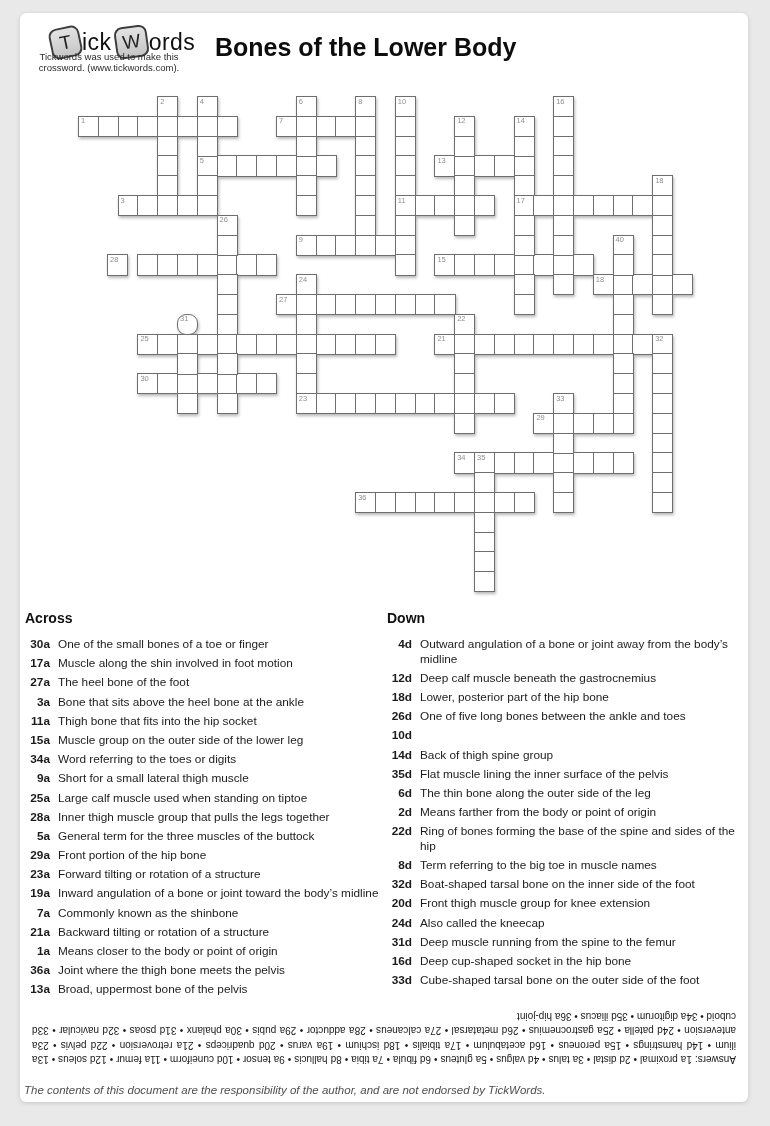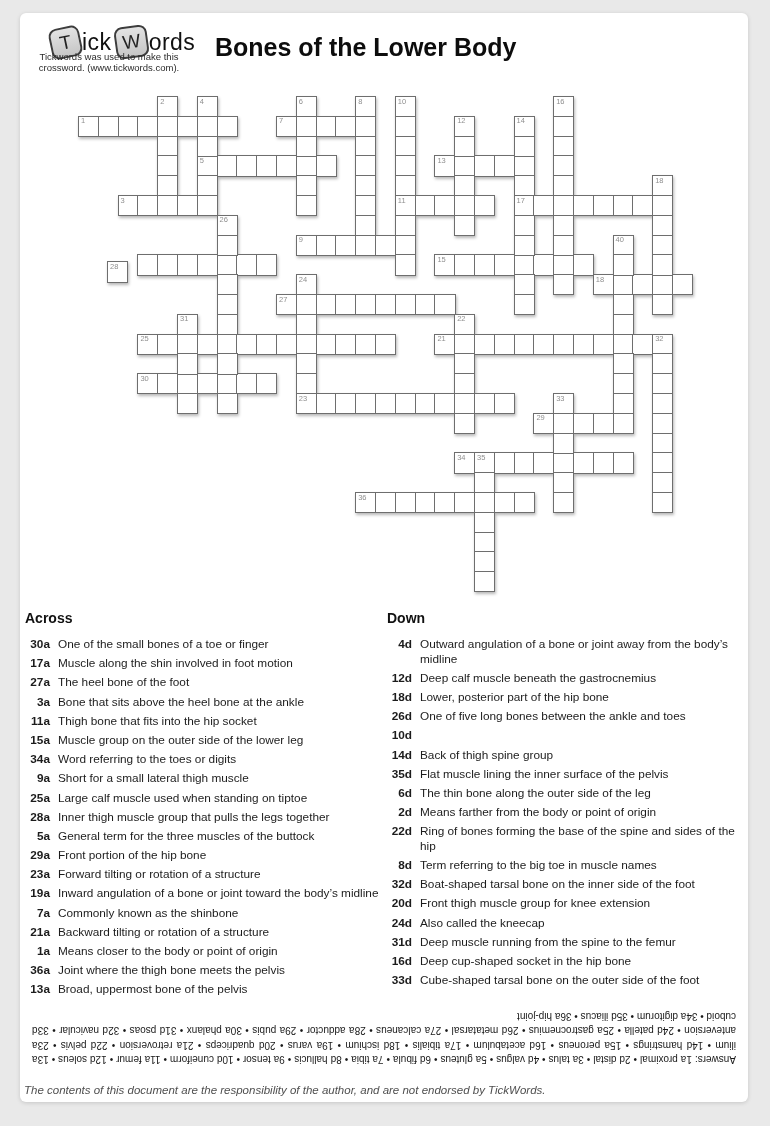--- a/index.html
+++ b/index.html
@@ -223,21 +223,21 @@
         <span class="cnum">27</span>
       </div>
       <div class="cell" style="left: 217.8px; top: 198px;"></div>
       <div class="cell" style="left: 237.6px; top: 198px;"></div>
       <div class="cell" style="left: 257.4px; top: 198px;"></div>
       <div class="cell" style="left: 277.2px; top: 198px;"></div>
       <div class="cell" style="left: 297px; top: 198px;"></div>
       <div class="cell" style="left: 316.8px; top: 198px;"></div>
       <div class="cell" style="left: 336.6px; top: 198px;"></div>
       <div class="cell" style="left: 356.4px; top: 198px;"></div>
-      <div class="cell" style="left: 29px; top: 158.4px; margin-top: 7px;">
+      <div class="cell" style="left: 29px; top: 158.4px;">
         <span class="cnum">28</span>
       </div>
       <div class="cell" style="left: 59.4px; top: 158.4px;"></div>
       <div class="cell" style="left: 79.2px; top: 158.4px;"></div>
       <div class="cell" style="left: 99px; top: 158.4px;"></div>
       <div class="cell" style="left: 118.8px; top: 158.4px;"></div>
       <div class="cell" style="left: 138.6px; top: 158.4px;"></div>
       <div class="cell" style="left: 158.4px; top: 158.4px;"></div>
       <div class="cell" style="left: 178.2px; top: 158.4px;"></div>
       <div class="cell" style="left: 455.4px; top: 316.8px;">
@@ -369,21 +369,21 @@
       <div class="cell" style="left: 217.8px; top: 277.2px;"></div>
       <div class="cell" style="left: 138.6px; top: 118.8px;">
         <span class="cnum">26</span>
       </div>
       <div class="cell" style="left: 138.6px; top: 138.6px;"></div>
       <div class="cell" style="left: 138.6px; top: 178.2px;"></div>
       <div class="cell" style="left: 138.6px; top: 198px;"></div>
       <div class="cell" style="left: 138.6px; top: 217.8px;"></div>
       <div class="cell" style="left: 138.6px; top: 257.4px;"></div>
       <div class="cell" style="left: 138.6px; top: 297px;"></div>
-      <div class="cell" style="left: 99px; top: 217.8px;">
+      <div class="cell" style="left: 99px; top: 217.8px; border-radius: 9px;">
         <span class="cnum">31</span>
       </div>
       <div class="cell" style="left: 99px; top: 257.4px;"></div>
       <div class="cell" style="left: 99px; top: 297px;"></div>
       <div class="cell" style="left: 574.2px; top: 257.4px;"></div>
       <div class="cell" style="left: 574.2px; top: 277.2px;"></div>
       <div class="cell" style="left: 574.2px; top: 297px;"></div>
       <div class="cell" style="left: 574.2px; top: 316.8px;"></div>
       <div class="cell" style="left: 574.2px; top: 336.6px;"></div>
       <div class="cell" style="left: 574.2px; top: 356.4px;"></div>

